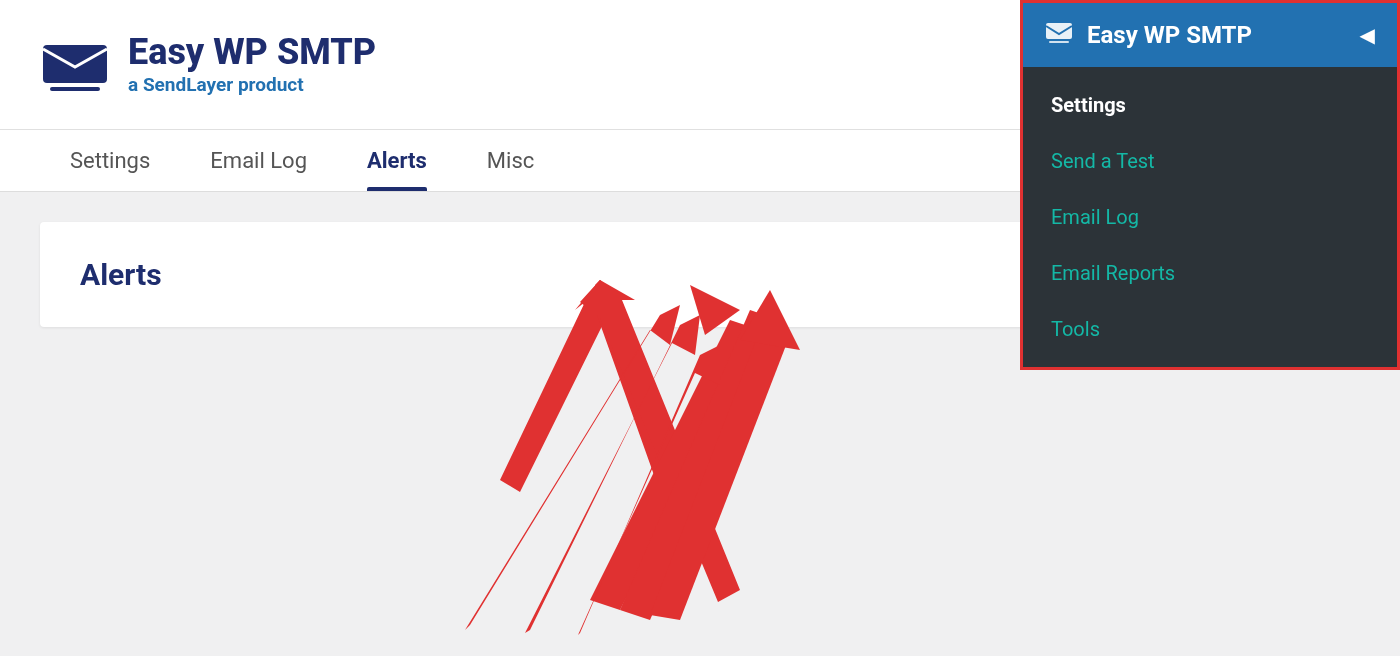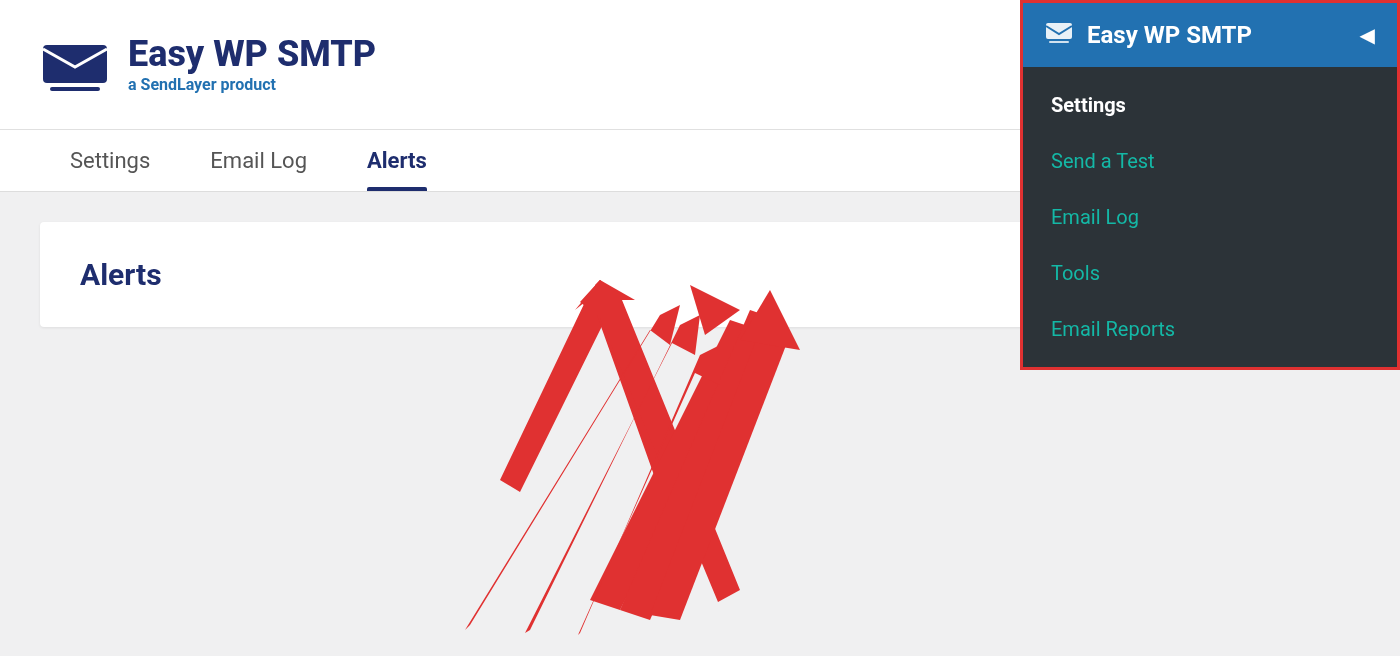--- a/index.html
+++ b/index.html
@@ -46,21 +46,21 @@
     }
 
     .logo-title {
       font-size: 36px;
       font-weight: 800;
       color: #1e2d6e;
       line-height: 1.1;
     }
 
     .logo-subtitle {
-      font-size: 16px;
+      font-size: 19px;
       color: #555;
       font-weight: 400;
     }
 
     .logo-subtitle span {
       color: #2271b1;
       font-weight: 700;
     }
 
     
@@ -209,20 +209,21 @@
       </span>
     </div>
   </div>
 </div>
 
 <div class="tabs-container">
   <div class="tabs">
     <div class="tab">Settings</div>
     <div class="tab">Email Log</div>
     <div class="tab active">Alerts</div>
+    <div class="tab">Misc</div>
   </div>
 </div>
 
 <div class="content">
   <div class="content-card">
     <h2 class="content-title">Alerts</h2>
   </div>
 </div>
 
 <div class="arrow-annotation">
@@ -270,16 +271,16 @@
         <rect x="7" y="22.5" width="14" height="2" rx="1" fill="white" opacity="0.6"></rect>
       </svg>
     </span>
     <span class="dropdown-header-title">Easy WP SMTP</span>
     <span class="dropdown-arrow">◀</span>
   </div>
   <div class="dropdown-items">
     <a class="dropdown-item active">Settings</a>
     <a class="dropdown-item">Send a Test</a>
     <a class="dropdown-item">Email Log</a>
+    <a class="dropdown-item">Email Reports</a>
     <a class="dropdown-item">Tools</a>
-    <a class="dropdown-item">Email Reports</a>
   </div>
 </div>
 
 </body></html>

